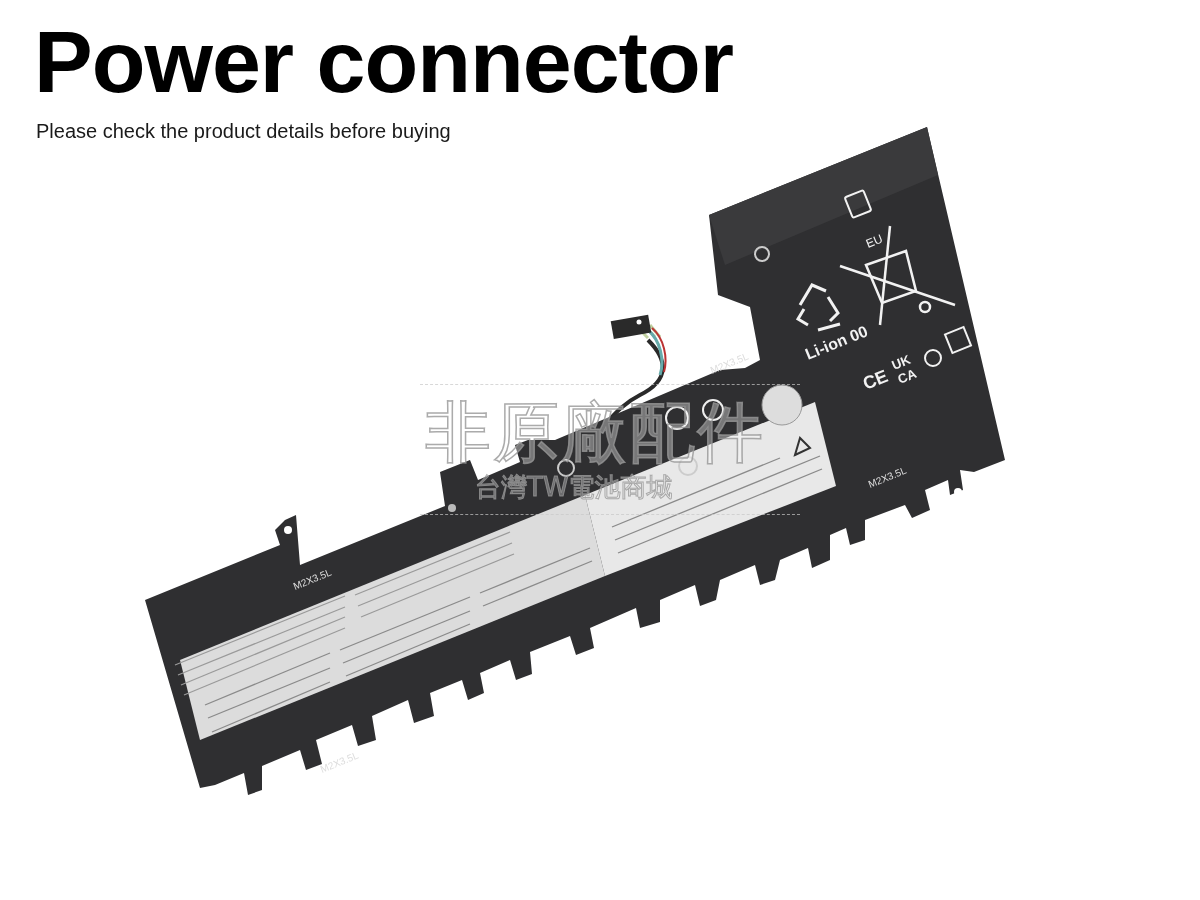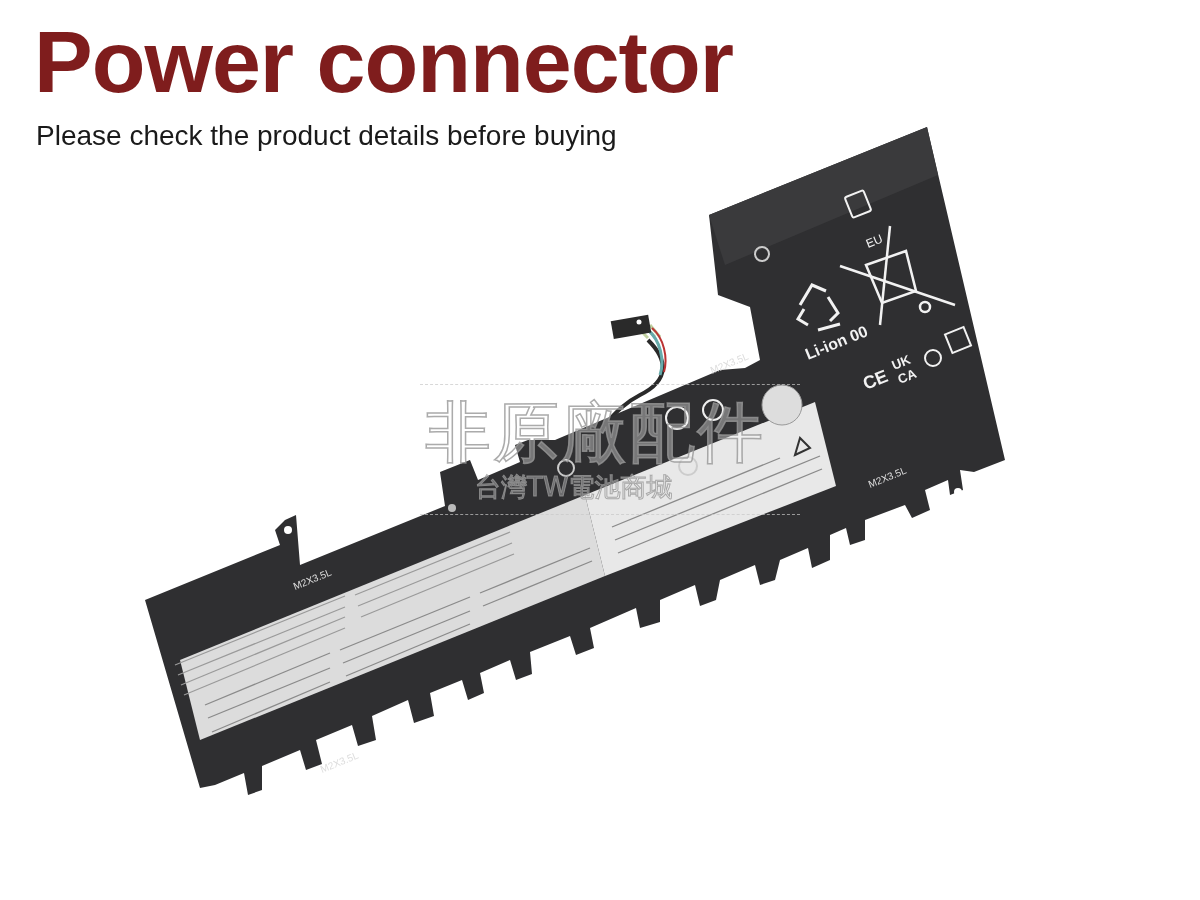--- a/index.html
+++ b/index.html
@@ -1,18 +1,18 @@
 <!DOCTYPE html>
 <html><head>
 <meta charset="utf-8">
 <style>
   html,body{margin:0;padding:0;background:#ffffff;}
   body{width:1200px;height:900px;position:relative;overflow:hidden;font-family:"Liberation Sans",sans-serif;}
-  .title{position:absolute;left:34px;top:16px;font-family:"Liberation Sans",sans-serif;font-weight:700;font-size:88px;letter-spacing:-1px;color:#7f1d1d;line-height:1.05;}
-  .subtitle{position:absolute;left:36px;top:120px;font-size:28px;color:#1a1a1a;font-family:"Liberation Sans",sans-serif;}
+  .title{position:absolute;left:34px;top:16px;font-family:"Liberation Sans",sans-serif;font-weight:700;font-size:88px;letter-spacing:-1px;color:#000000;line-height:1.05;}
+  .subtitle{position:absolute;left:36px;top:120px;font-size:20px;color:#1a1a1a;font-family:"Liberation Sans",sans-serif;}
   .battery{position:absolute;left:0;top:0;width:1200px;height:900px;}
   .wm1{position:absolute;left:425px;top:388px;font-size:66px;color:rgba(255,255,255,0.35);-webkit-text-stroke:1.5px rgba(150,150,150,0.8);font-family:Liberation Serif, serif;letter-spacing:2px;}
   .wm2{position:absolute;left:475px;top:470px;font-size:26px;color:rgba(255,255,255,0.3);-webkit-text-stroke:1px rgba(150,150,150,0.8);font-family:"DejaVu Sans",sans-serif;}
   .wm-line{position:absolute;border-top:1px dashed rgba(200,200,200,0.7);}
 </style>
 </head>
 <body>
 
 <div class="title">Power connector</div>
 <div class="subtitle">Please check the product details before buying</div>

